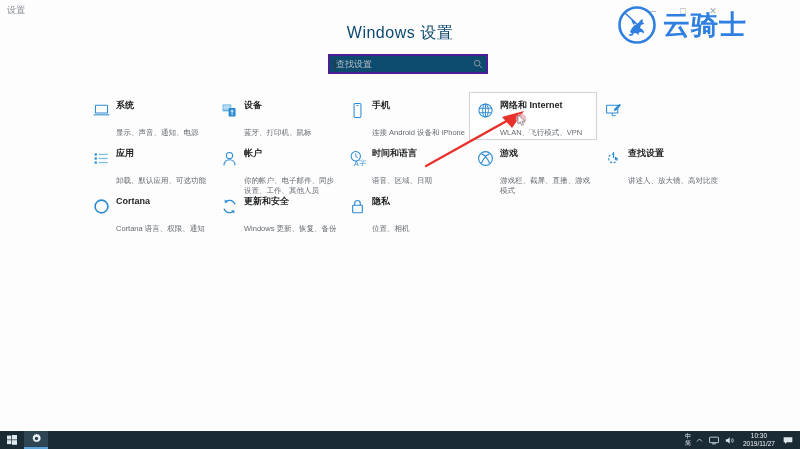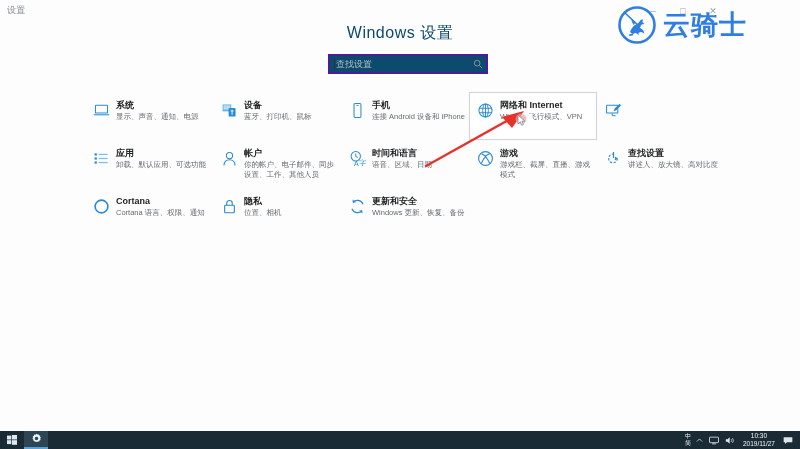--- a/index.html
+++ b/index.html
@@ -159,21 +159,21 @@
     font-size: 9px;
     color: #222526;
     font-weight: bold;
     line-height: 11px;
     white-space: nowrap;
   }
   .tile-sub {
     font-size: 7.5px;
     color: #666b70;
     line-height: 9.5px;
-    margin-top: 1px;
+    margin-top: 17px;
     word-break: break-all;
   }
 
   
   #red-arrow {
     position: absolute;
     left: 420px; top: 108px;
     width: 120px; height: 62px;
     pointer-events: none;
   }
@@ -459,42 +459,42 @@
           </div>
           <div class="tile-body">
             <div class="tile-title">Cortana</div>
             <div class="tile-sub">Cortana 语言、权限、通知</div>
           </div>
         </div>
 
         <div class="tile">
           <div class="tile-icon">
             <svg width="19" height="19" viewBox="0 0 22 22" xmlns="http://www.w3.org/2000/svg">
-              <rect x="5.4" y="9.6" width="11.2" height="8.6" rx="0.8" fill="none" stroke="#2a8ad4" stroke-width="1.3"></rect>
-              <path d="M7.8 9.6 V7.2 a3.2 3.2 0 0 1 6.4 0 V9.6" fill="none" stroke="#2a8ad4" stroke-width="1.3"></path>
-            </svg>
-          </div>
-          <div class="tile-body">
-            <div class="tile-title">隐私</div>
-            <div class="tile-sub">位置、相机</div>
-          </div>
-        </div>
-
-        <div class="tile">
-          <div class="tile-icon">
-            <svg width="19" height="19" viewBox="0 0 22 22" xmlns="http://www.w3.org/2000/svg">
               <path d="M17.4 8.4 a7 7 0 0 0 -11.8 -2.2" fill="none" stroke="#2a8ad4" stroke-width="1.4"></path>
               <path d="M4.6 13.6 a7 7 0 0 0 11.8 2.2" fill="none" stroke="#2a8ad4" stroke-width="1.4"></path>
               <path d="M5.2 3 l0.6 3.6 l3.6 -0.5 z" fill="#2a8ad4"></path>
               <path d="M16.8 19 l-0.6 -3.6 l-3.6 0.5 z" fill="#2a8ad4"></path>
             </svg>
           </div>
           <div class="tile-body">
             <div class="tile-title">更新和安全</div>
             <div class="tile-sub">Windows 更新、恢复、备份</div>
+          </div>
+        </div>
+
+        <div class="tile">
+          <div class="tile-icon">
+            <svg width="19" height="19" viewBox="0 0 22 22" xmlns="http://www.w3.org/2000/svg">
+              <rect x="5.4" y="9.6" width="11.2" height="8.6" rx="0.8" fill="none" stroke="#2a8ad4" stroke-width="1.3"></rect>
+              <path d="M7.8 9.6 V7.2 a3.2 3.2 0 0 1 6.4 0 V9.6" fill="none" stroke="#2a8ad4" stroke-width="1.3"></path>
+            </svg>
+          </div>
+          <div class="tile-body">
+            <div class="tile-title">隐私</div>
+            <div class="tile-sub">位置、相机</div>
           </div>
         </div>
 
       </div>
 
     </div>
 
     <div id="red-arrow">
       <svg width="120" height="62" viewBox="0 0 120 62" xmlns="http://www.w3.org/2000/svg">
         <path d="M6 58 L92 10" stroke="#e8312a" stroke-width="2.2" fill="none" stroke-linecap="round"></path>

